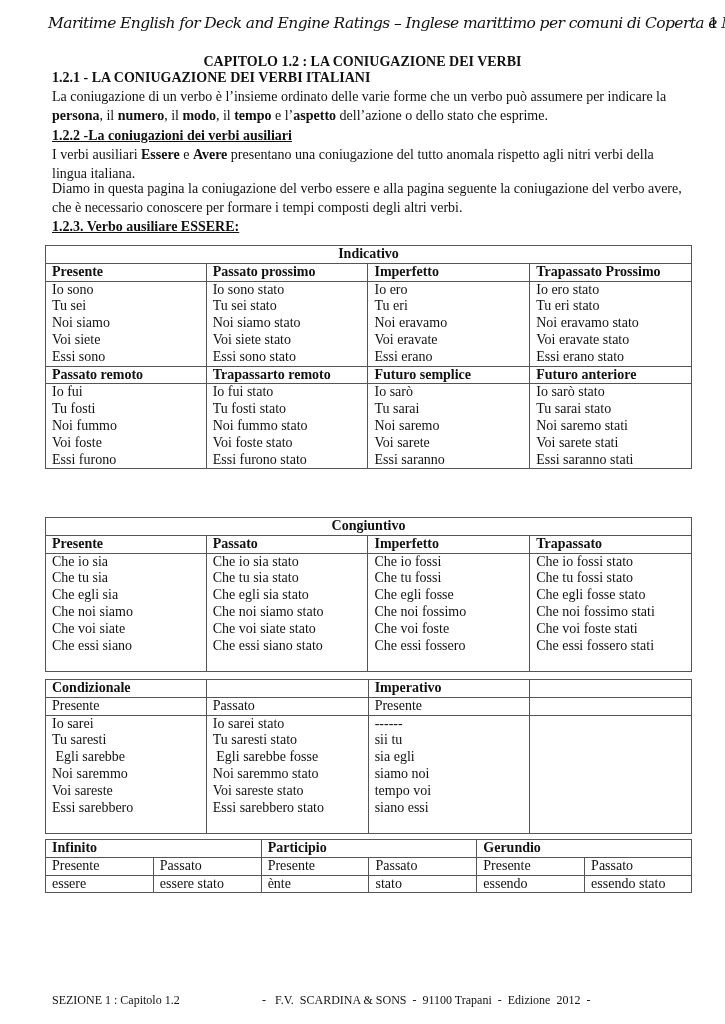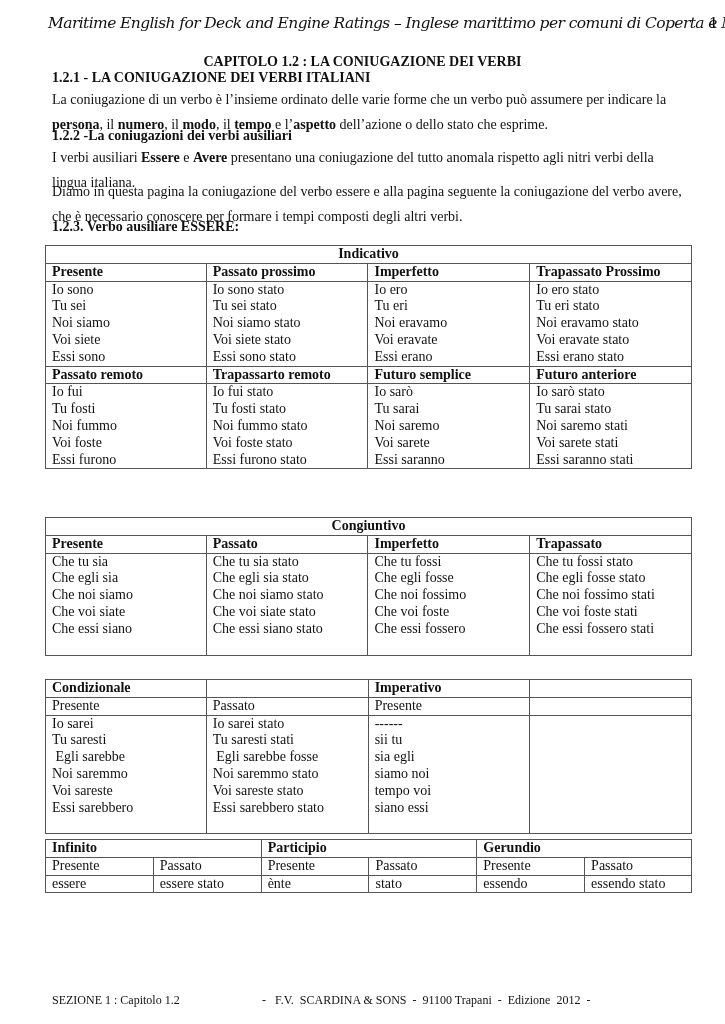--- a/index.html
+++ b/index.html
@@ -3,22 +3,22 @@
 <meta charset="utf-8">
 <style>
   html, body { margin:0; padding:0; background:#ffffff; }
   body { width:725px; height:1024px; position:relative; overflow:hidden;
          font-family:"Liberation Serif", serif; color:#111; }
   .header { position:absolute; top:14px; left:48px; width:650px; font-size:15.5px;
             font-style:italic; font-family:"DejaVu Serif", serif; letter-spacing:-0.6px; white-space:nowrap; }
   .header .pg { position:absolute; right:-20px; top:0; font-style:normal; }
   .chapter { position:absolute; top:54px; left:0; width:725px; text-align:center; font-weight:bold; font-size:14px; }
   .h1 { position:absolute; top:70px; left:52px; font-weight:bold; font-size:14px; }
-  .p { position:absolute; left:52px; width:640px; font-size:14px; line-height:25px; }
-  .h2 { position:absolute; left:52px; font-weight:bold; font-size:14px; }
+  .p { position:absolute; left:52px; width:640px; font-size:14px; line-height:19px; }
+  .h2 { position:absolute; left:52px; font-weight:bold; font-size:14px;text-decoration:underline; }
   table { border-collapse:collapse; position:absolute; left:45px; width:647px; font-size:14px;border-radius:27px; }
   td { border:1px solid #555; padding:0 6px; vertical-align:top; line-height:16.8px; }
   .tbl td { border-top:none; border-bottom:none; }
   .tbl tr.title td { border:1px solid #555; text-align:center; font-weight:bold; }
   .tbl tr.head td { border:1px solid #555; font-weight:bold; }
   .tbl tr.last td { border-bottom:1px solid #555; }
   .ctr td { }
   .foot { position:absolute; top:993px; font-size:12px; }
 </style>
 </head>
@@ -135,20 +135,26 @@
       <tr class="title">
         <td colspan="4">Congiuntivo</td>
       </tr>
   <tr class="head">
         <td>Presente</td>
         <td>Passato</td>
         <td>Imperfetto</td>
         <td>Trapassato</td>
       </tr>
   <tr>
+        <td>Che io sia</td>
+        <td>Che io sia stato</td>
+        <td>Che io fossi</td>
+        <td>Che io fossi stato</td>
+      </tr>
+  <tr>
         <td>Che tu sia</td>
         <td>Che tu sia stato</td>
         <td>Che tu fossi</td>
         <td>Che tu fossi stato</td>
       </tr>
   <tr>
         <td>Che egli sia</td>
         <td>Che egli sia stato</td>
         <td>Che egli fosse</td>
         <td>Che egli fosse stato</td>
@@ -201,21 +207,21 @@
         <td></td>
       </tr>
   <tr>
         <td>Io sarei</td>
         <td>Io sarei stato</td>
         <td>------</td>
         <td></td>
       </tr>
   <tr>
         <td>Tu saresti</td>
-        <td>Tu saresti stati</td>
+        <td>Tu saresti stato</td>
         <td>sii tu</td>
         <td></td>
       </tr>
   <tr>
         <td style="white-space:pre"> Egli sarebbe</td>
         <td style="white-space:pre"> Egli sarebbe fosse</td>
         <td>sia egli</td>
         <td></td>
       </tr>
   <tr>

